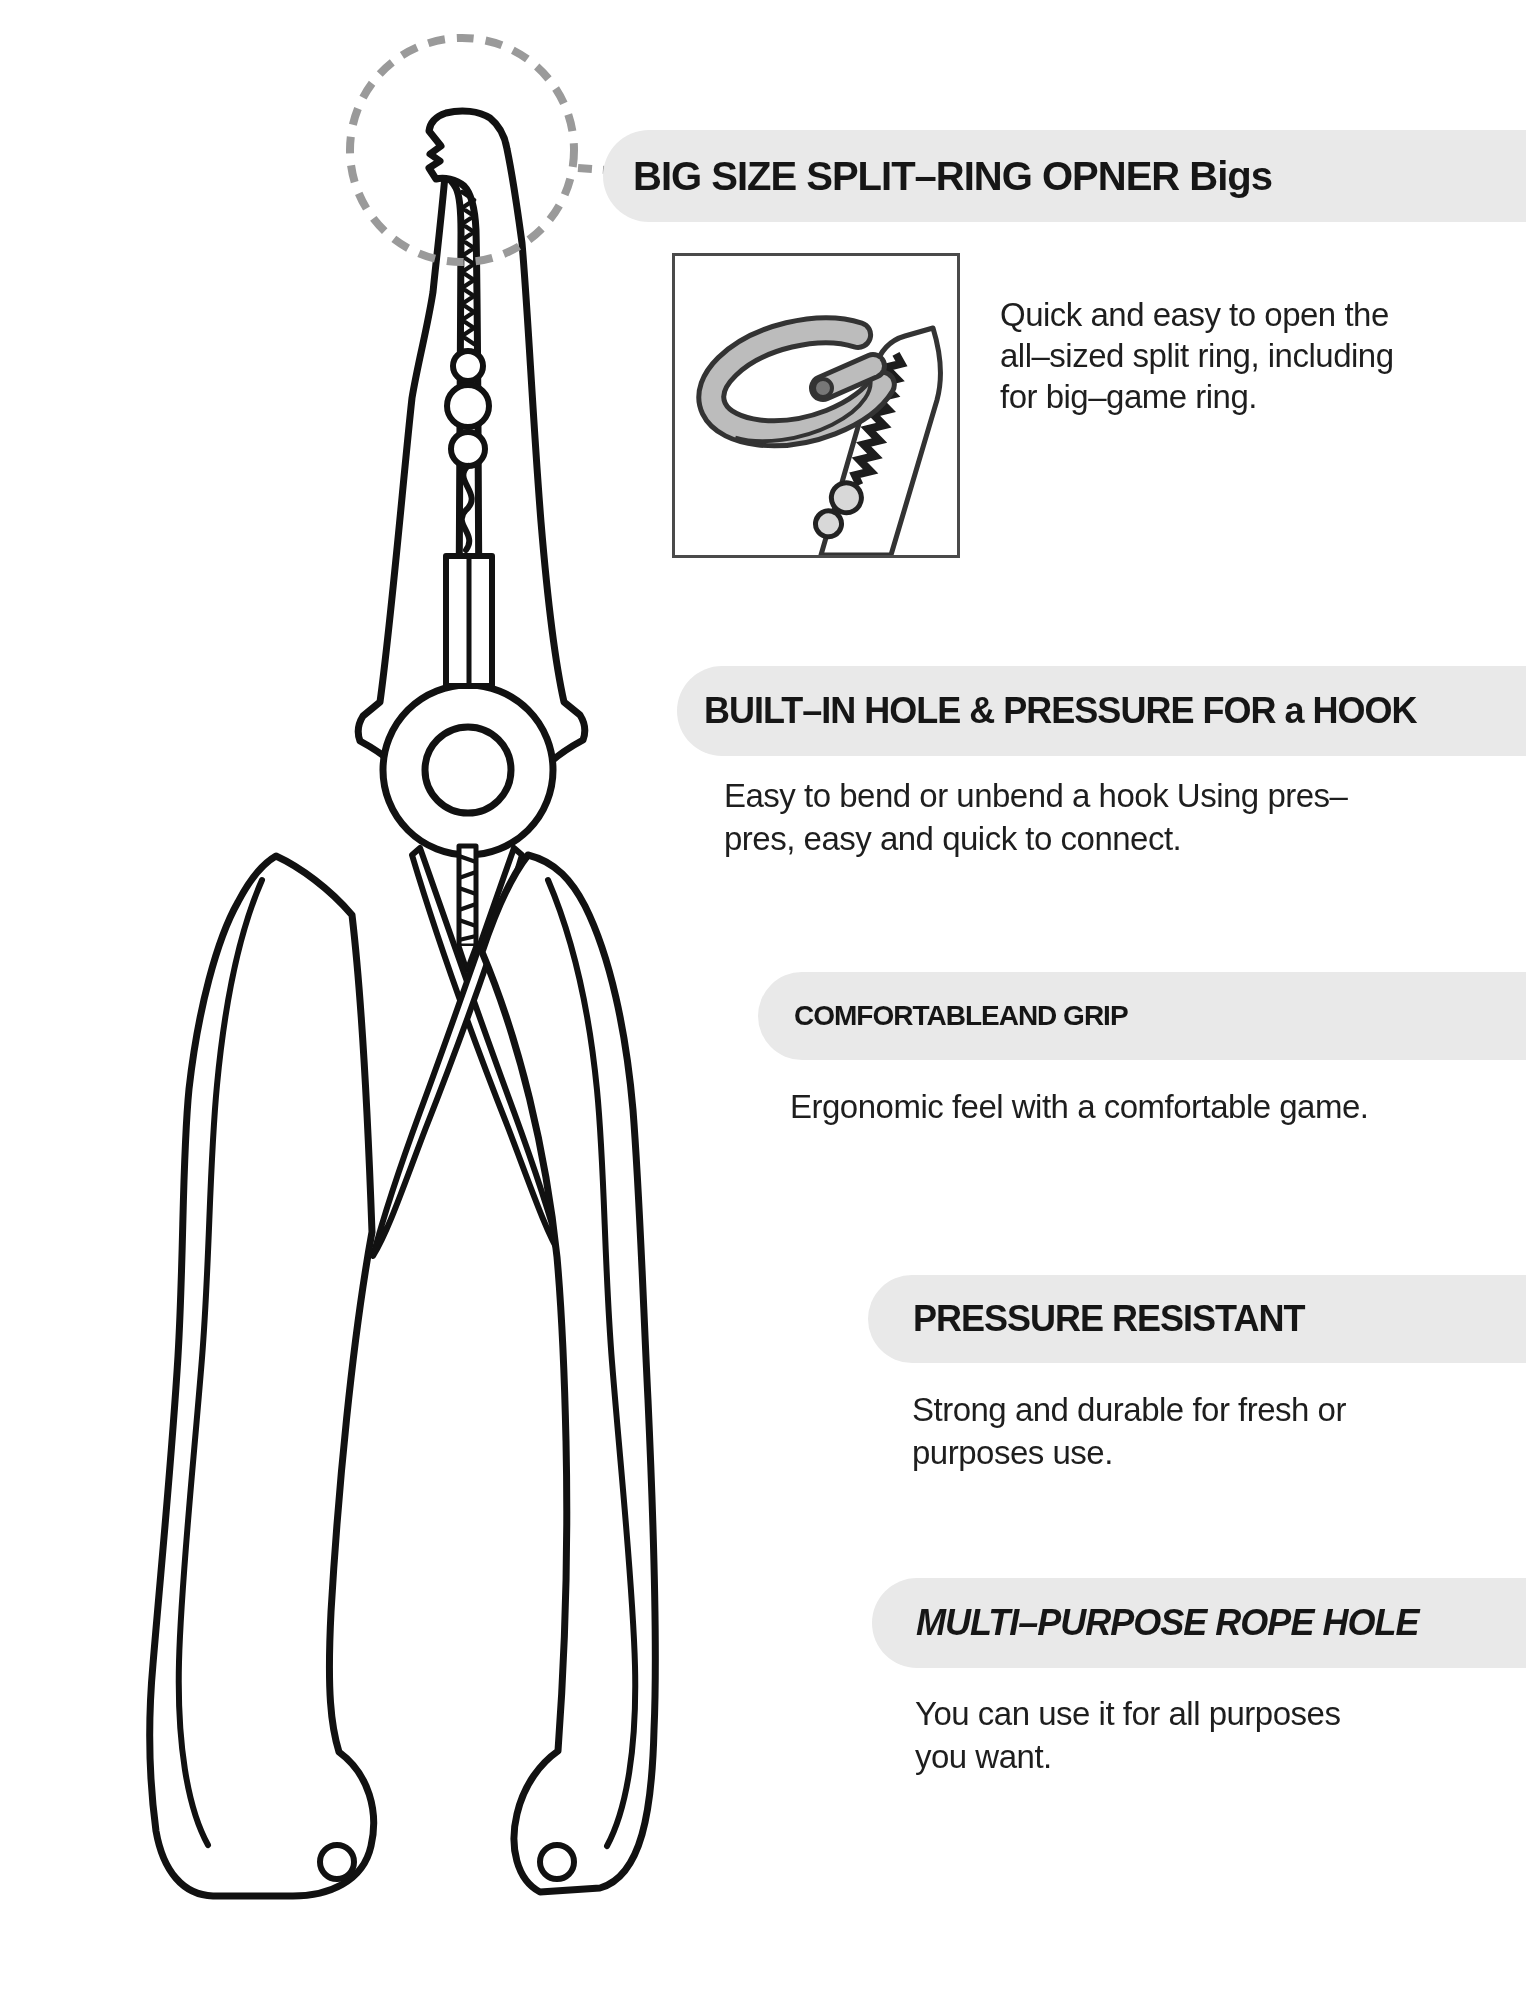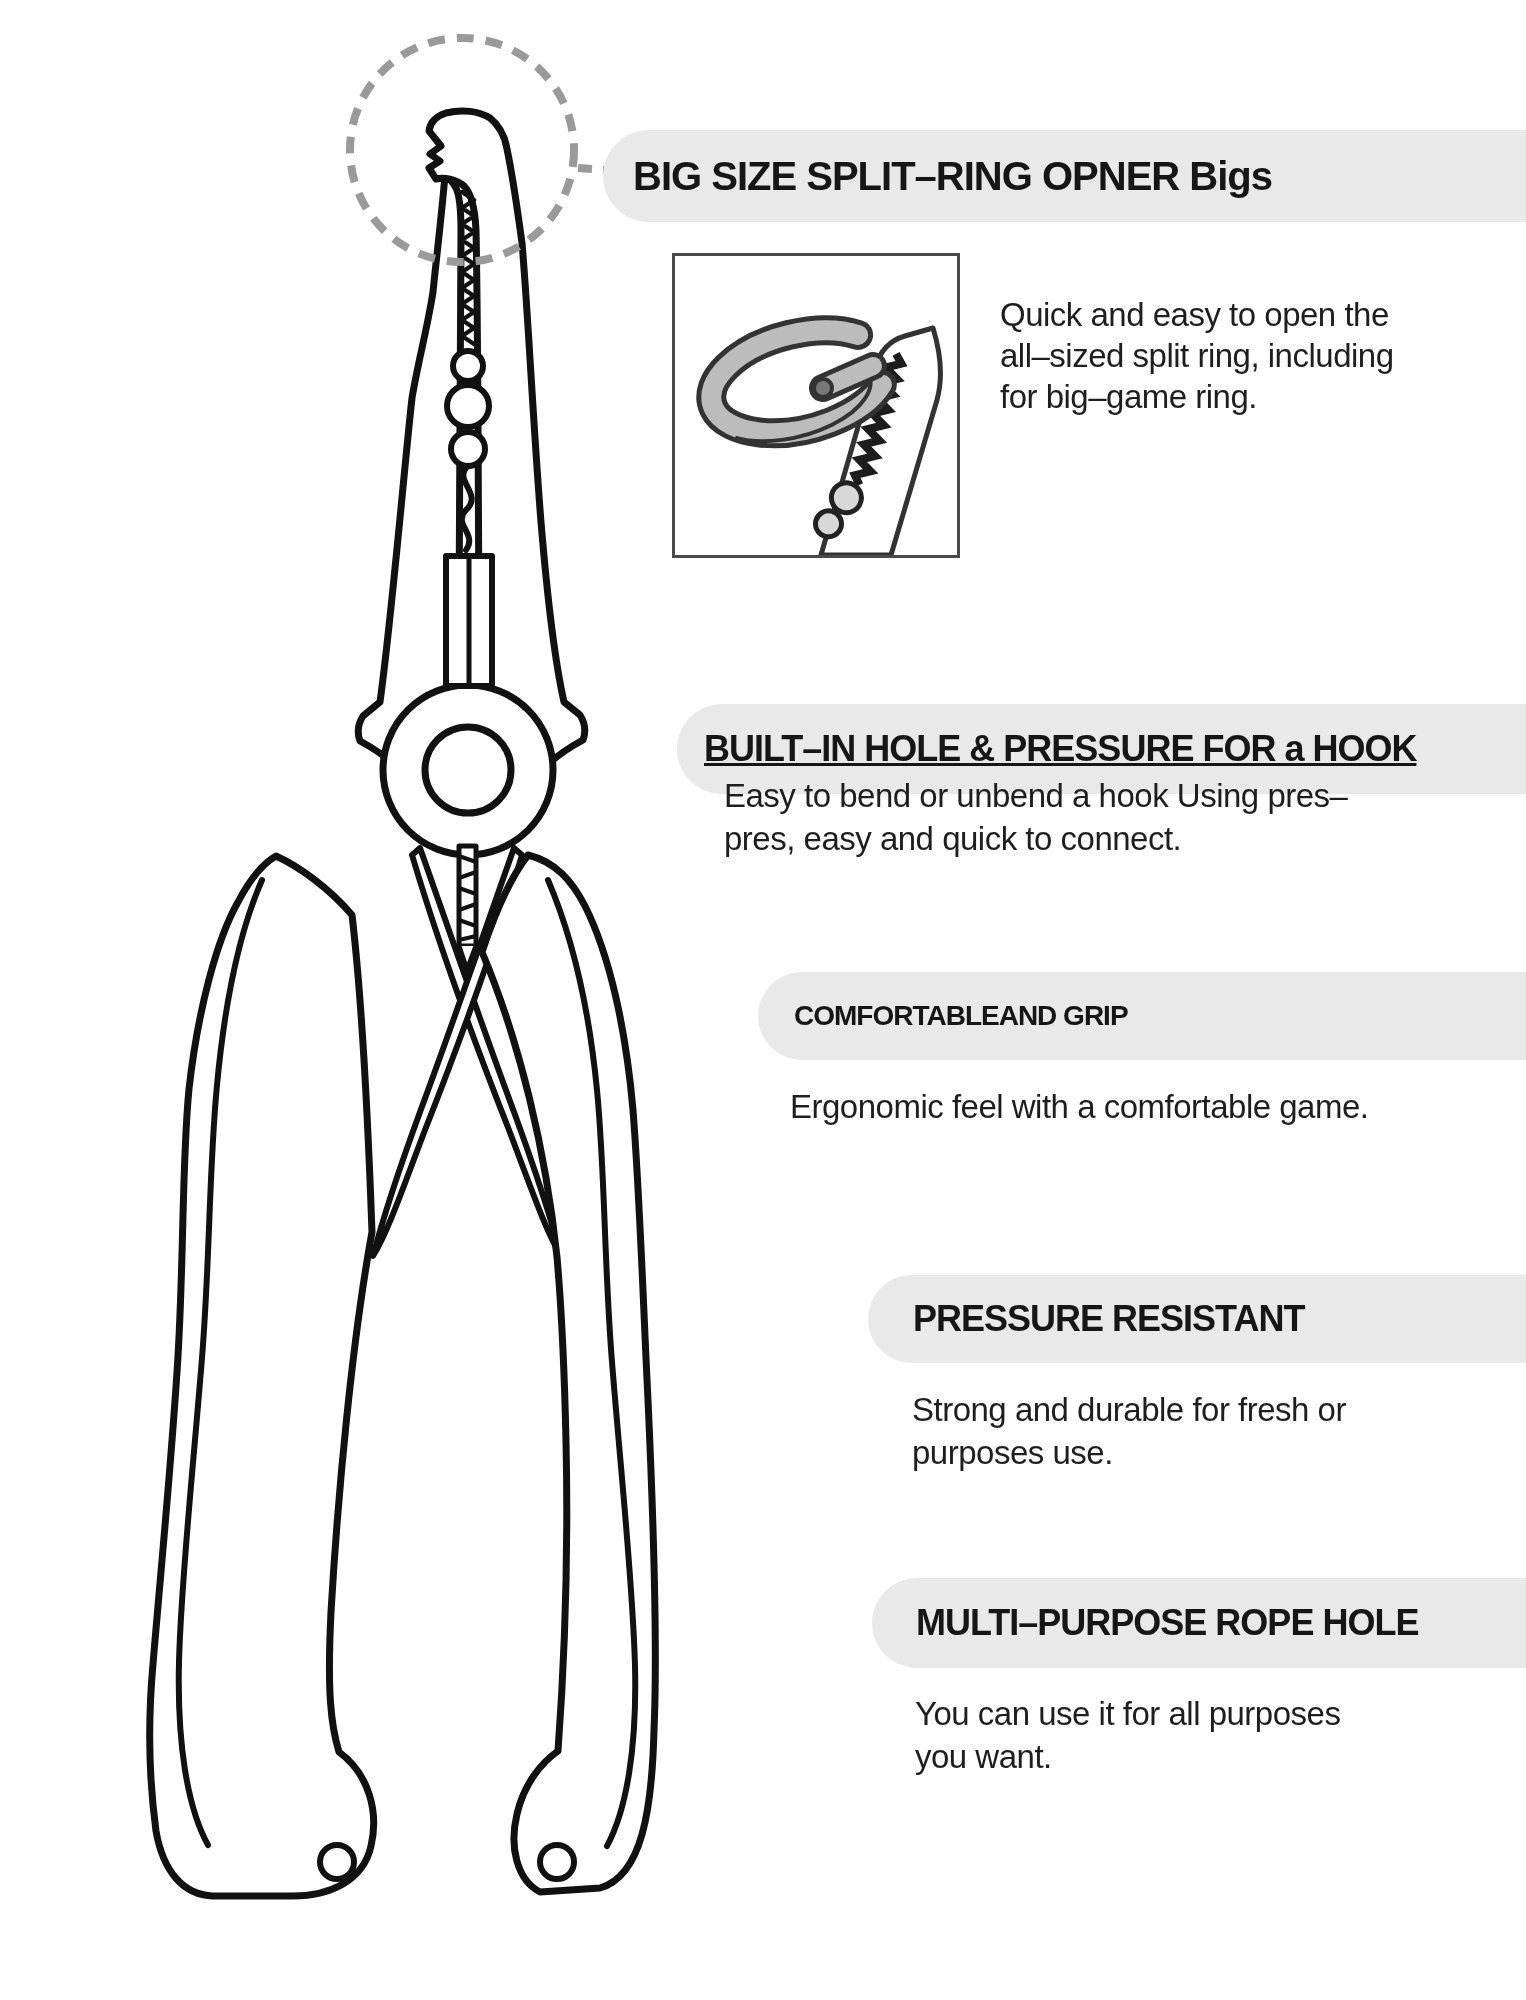--- a/index.html
+++ b/index.html
@@ -2,24 +2,24 @@
 <html><head>
 <meta charset="utf-8">
 <style>
   html,body{margin:0;padding:0;background:#ffffff;}
   .stage{position:relative;width:1526px;height:2000px;background:#ffffff;overflow:hidden;
          font-family:"Liberation Sans","DejaVu Sans",sans-serif;}
   .art{position:absolute;left:0;top:0;}
   .pill{position:absolute;right:0;background:#e9e9e9;border-radius:46px 0 0 46px;
         display:flex;align-items:center;font-weight:bold;color:#161616;letter-spacing:-1px;}
   .pill.p1{left:603px;top:130px;height:92px;font-size:40px;padding-left:30px;}
-  .pill.p2{left:677px;top:704px;height:90px;font-size:36px;padding-left:27px;text-decoration:underline;}
+  .pill.p2{left:677px;top:666px;height:90px;font-size:36px;padding-left:27px;}
   .pill.p3{left:758px;top:972px;height:88px;font-size:28px;padding-left:36px;}
   .pill.p4{left:868px;top:1275px;height:88px;font-size:36px;padding-left:45px;}
-  .pill.p5{left:872px;top:1578px;height:90px;font-size:36px;padding-left:44px;}
+  .pill.p5{left:872px;top:1578px;height:90px;font-size:36px;padding-left:44px;font-style:italic;}
   .desc{position:absolute;font-size:33px;line-height:41px;color:#1e1e1e;letter-spacing:-0.5px;}
   .desc.d1{left:1000px;top:258px;margin-top:36px;}
   .desc.d2{left:724px;top:774px;line-height:43px;}
   .desc.d3{left:790px;top:1086px;}
   .desc.d4{left:912px;top:1388px;line-height:43px;}
   .desc.d5{left:915px;top:1692px;line-height:43px;}
   .inset{position:absolute;left:672px;top:253px;width:288px;height:305px;background:#fff;
          border:3px solid #4a4a4a;box-sizing:border-box;}
   .inset svg{display:block;}
 </style>

